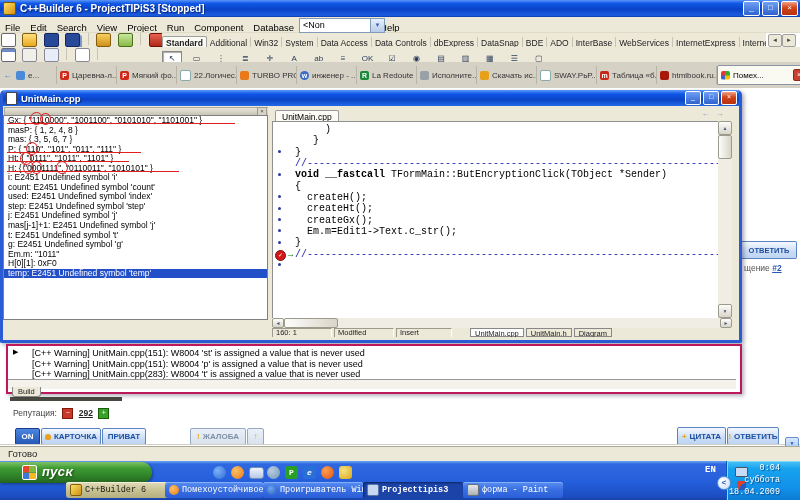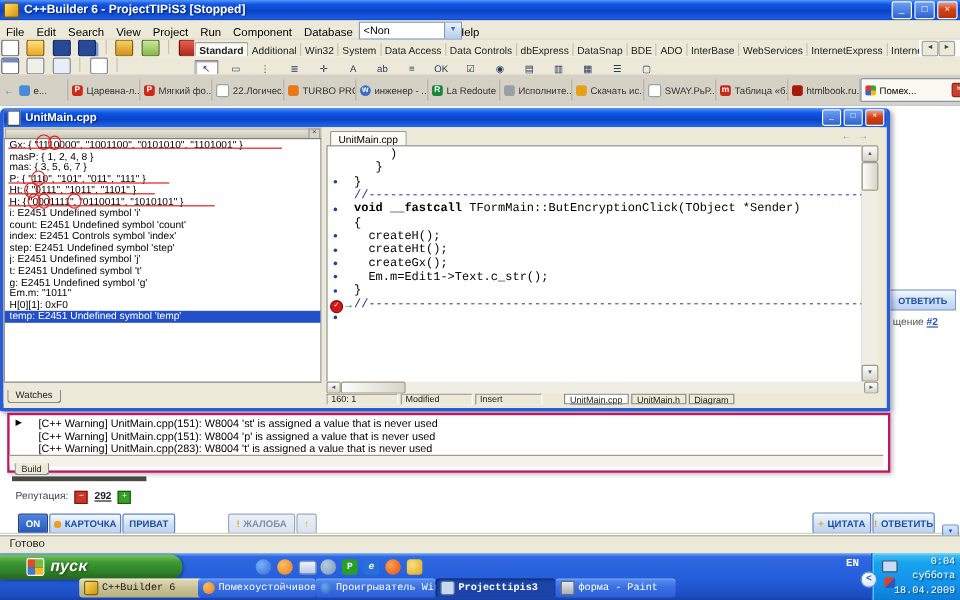--- a/index.html
+++ b/index.html
@@ -111,21 +111,21 @@
   .startlbl{color:#fff;font-size:13px;font-weight:bold;font-style:italic;text-shadow:1px 1px 2px #1A4A10;}
   .qk{position:absolute;top:5px;width:13px;height:13px;border-radius:3px;font-size:8px;font-weight:bold;color:#fff;text-align:center;line-height:13px;}
   .tbtn{position:absolute;top:21px;height:16px;border-radius:3px;display:flex;align-items:center;gap:3px;padding:0 4px;
     background:linear-gradient(180deg,#5A8FF2,#3A70E2 45%,#2A5ED8);box-shadow:inset 0 1px 0 #84AEF6;
     color:#fff;font-size:8.5px;white-space:nowrap;overflow:hidden;}
   .tbtn.attn{background:linear-gradient(180deg,#E2DCBA,#C9C295 50%,#B5AE7E);color:#1A1A10;box-shadow:inset 0 1px 0 #F2EFD8;}
   .tbtn.press{background:#1C44A8;box-shadow:inset 1px 1px 2px #0E2460;font-weight:bold;}
   .tbico{flex:none;width:10px;height:10px;border-radius:2px;}
   .tray{position:absolute;right:0;top:0;width:73px;height:39px;border-left:1px solid #0A5BC4;
     background:linear-gradient(180deg,#4CC3F8 0,#17A3EE 20%,#1290E9 70%,#0C7CD4 100%);box-shadow:inset 1px 1px 0 #7CDCFC;}
-  .clocktxt{position:absolute;right:4px;color:#fff;font-size:8.5px;text-shadow:1px 1px 1px #0A4A88;}
+  .clocktxt{position:absolute;right:20px;color:#fff;font-size:8.5px;text-shadow:1px 1px 1px #0A4A88;}
 </style>
 </head>
 <body>
 
 <div id="screen">
 
   <div class="a titlebar">
     <span class="appico"></span>
     <span class="ttext nw">C++Builder 6 - ProjectTIPiS3 [Stopped]</span>
     <span class="wbtn">_</span>
@@ -313,31 +313,29 @@
         </div>
         <div class="a watchlist" style="left:0;top:9px;width:259px;height:203px;">
           <div class="witem">Gx: { "1110000", "1001100", "0101010", "1101001" }</div>
           <div class="witem">masP: { 1, 2, 4, 8 }</div>
           <div class="witem">mas: { 3, 5, 6, 7 }</div>
           <div class="witem">P: { "110", "101", "011", "111" }</div>
           <div class="witem">Ht: { "0111", "1011", "1101" }</div>
           <div class="witem">H: { "0001111", "0110011", "1010101" }</div>
           <div class="witem">i: E2451 Undefined symbol 'i'</div>
           <div class="witem">count: E2451 Undefined symbol 'count'</div>
-          <div class="witem">index: E2451 Controls symbol 'index'</div>
+          <div class="witem">used: E2451 Undefined symbol 'index'</div>
           <div class="witem">step: E2451 Undefined symbol 'step'</div>
           <div class="witem">j: E2451 Undefined symbol 'j'</div>
+          <div class="witem">mas[j-1]+1: E2451 Undefined symbol 'j'</div>
           <div class="witem">t: E2451 Undefined symbol 't'</div>
           <div class="witem">g: E2451 Undefined symbol 'g'</div>
           <div class="witem">Em.m: "1011"</div>
           <div class="witem">H[0][1]: 0xF0</div>
           <div class="witem sel">temp: E2451 Undefined symbol 'temp'</div>
-        </div>
-        <div class="a" style="left:0;top:212px;width:265px;height:17px;background:#ECE9D8;border-top:1px solid #888;">
-          <span class="mtab" style="margin-left:3px;">Watches</span>
         </div>
       </div>
 
       <div class="a" style="left:265px;top:0;width:4px;height:229px;background:#ECE9D8;"></div>
 
       <div class="a" style="left:269px;top:0;width:461px;height:229px;">
         <div class="a etabbar nw" style="left:0;top:0;width:461px;height:15px;">
           <span class="etab">UnitMain.cpp</span>
           <span class="a navb" style="right:22px;top:2px;">←</span>
           <span class="a navb" style="right:8px;top: 2px;">→</span>

